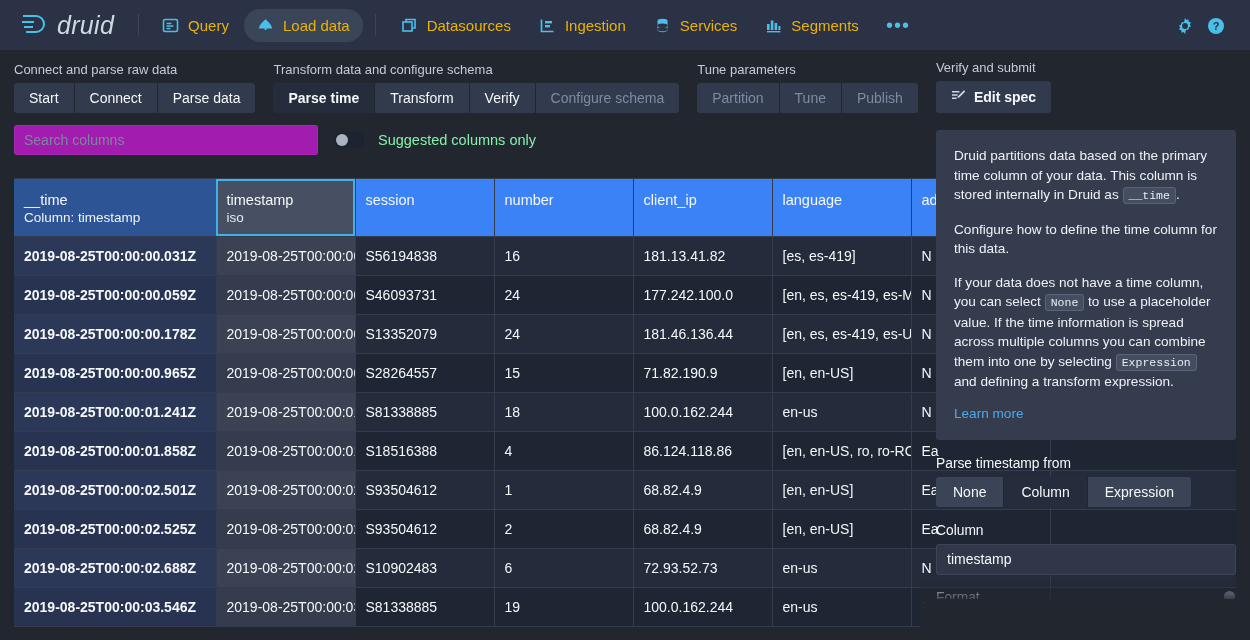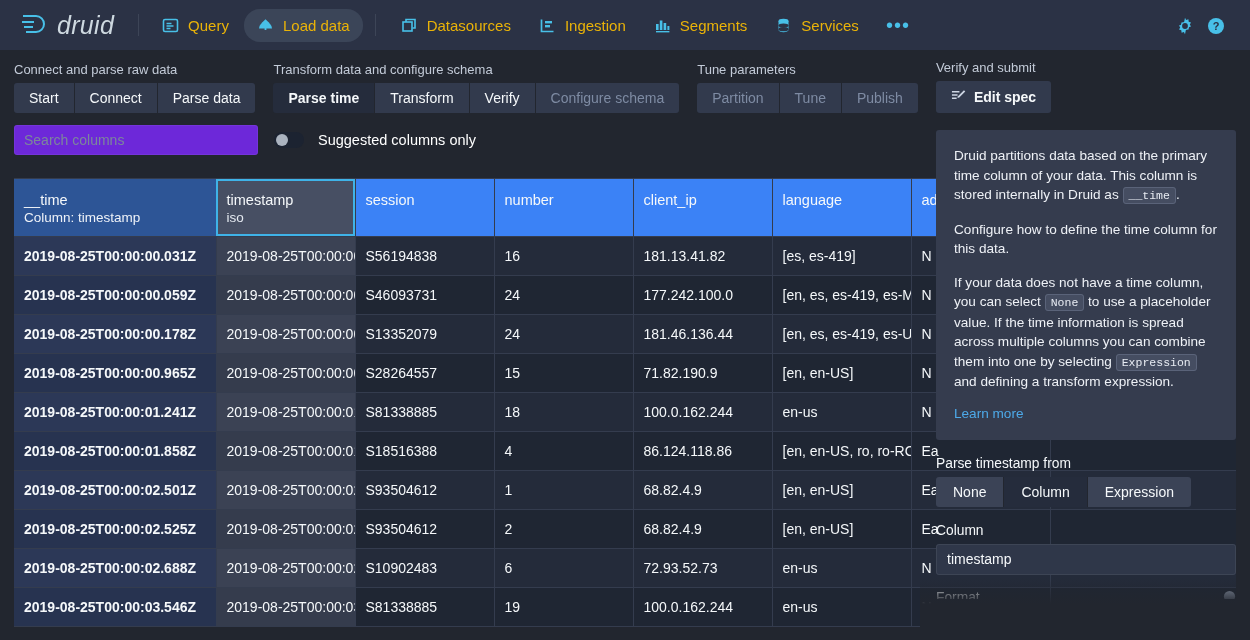--- a/index.html
+++ b/index.html
@@ -47,36 +47,36 @@
     white-space: nowrap;
   }
   .step-btn:last-child { border-right: none; }
   .step-btn.active { background: #252c3c; font-weight: bold; }
   .step-btn.disabled { color: #7e8ba3; cursor: default; }
   .step-btn.icon-btn { display: inline-flex; align-items: center; gap: 8px; font-weight: bold; }
 
   
   .controls { display: flex; align-items: center; padding: 12px 14px 8px 14px; gap: 16px; }
   .search-input {
-    width: 244px; height: 30px; background: #6d28d9;
+    width: 304px; height: 30px; background: #a21caf;
     border: none; border-radius: 3px; color: #f5f8fa;
     padding: 0 10px; font-size: 14px; font-family: "Liberation Sans", sans-serif;
     box-shadow: inset 0 0 0 1px rgba(255,255,255,.06);
   }
   .search-input::placeholder { color: #7c879b; }
   .toggle-wrap { display: flex; align-items: center; gap: 14px; cursor: pointer; }
   .toggle {
     width: 30px; height: 16px; border-radius: 9px; background: #1c2331;
     position: relative; flex: none;
   }
   .toggle .knob {
     position: absolute; left: 2px; top: 2px; width: 12px; height: 12px;
     border-radius: 50%; background: #abb3bf;
   }
-  .toggle-label { font-size: 14.5px; color: #ffffff; }
+  .toggle-label { font-size: 14.5px; color: #86efac; }
 
   
   .table-wrap {
     position: absolute; left: 14px; top: 178px;
     width: 1222px; height: 450px; overflow: hidden;
     border-top: 1px solid #343c4e;
   }
   table { border-collapse: collapse; table-layout: fixed; width: 1222px; }
   th, td {
     text-align: left; font-size: 14px; font-weight: normal;
@@ -212,40 +212,40 @@
               <rect x="6" y="4" width="7" height="2.4" fill="#48c0e8"></rect>
               <rect x="6" y="8" width="5" height="2.4" fill="#48c0e8"></rect>
             </svg>
         </span>
         <span>Ingestion</span>
       </div>
 
       <div class="nav-item">
         <span class="nav-icon">
           <svg viewBox="0 0 17 17" width="17" height="17">
+              <ellipse cx="8.5" cy="4" rx="5" ry="2.2" fill="#48c0e8"></ellipse>
+              <path d="M3.5 4v9c0 1.2 2.2 2.2 5 2.2s5-1 5-2.2V4" fill="#48c0e8"></path>
+              <ellipse cx="8.5" cy="8.6" rx="5" ry="2.1" fill="#2b3245"></ellipse>
+              <ellipse cx="8.5" cy="12.2" rx="5" ry="2.1" fill="#2b3245"></ellipse>
+            </svg>
+        </span>
+        <span>Services</span>
+      </div>
+
+      <div class="nav-item">
+        <span class="nav-icon">
+          <svg viewBox="0 0 17 17" width="17" height="17">
               <rect x="2" y="7" width="2.6" height="6" fill="#48c0e8"></rect>
               <rect x="5.8" y="3.5" width="2.6" height="9.5" fill="#48c0e8"></rect>
               <rect x="9.6" y="6" width="2.6" height="7" fill="#48c0e8"></rect>
               <rect x="13.4" y="9" width="2" height="4" fill="#48c0e8"></rect>
               <rect x="2" y="14" width="13.4" height="1.4" fill="#48c0e8"></rect>
             </svg>
         </span>
         <span>Segments</span>
-      </div>
-
-      <div class="nav-item">
-        <span class="nav-icon">
-          <svg viewBox="0 0 17 17" width="17" height="17">
-              <ellipse cx="8.5" cy="4" rx="5" ry="2.2" fill="#48c0e8"></ellipse>
-              <path d="M3.5 4v9c0 1.2 2.2 2.2 5 2.2s5-1 5-2.2V4" fill="#48c0e8"></path>
-              <ellipse cx="8.5" cy="8.6" rx="5" ry="2.1" fill="#2b3245"></ellipse>
-              <ellipse cx="8.5" cy="12.2" rx="5" ry="2.1" fill="#2b3245"></ellipse>
-            </svg>
-        </span>
-        <span>Services</span>
       </div>
 
       <div class="nav-more">•••</div>
     </div>
 
     <div class="nav-right">
       <span class="nav-icon">
         <svg viewBox="0 0 18 18" width="18" height="18">
             <path d="M9 5.8A3.2 3.2 0 1 0 9 12.2 3.2 3.2 0 1 0 9 5.8z" fill="none" stroke="#48c0e8" stroke-width="1.8"></path>
             <path d="M9 .8l1.1 2.1 2.3-.6.3 2.4 2.3.8-1.2 2 1.2 2-2.3.8-.3 2.4-2.3-.6L9 17.2l-1.1-2.1-2.3.6-.3-2.4-2.3-.8 1.2-2-1.2-2 2.3-.8.3-2.4 2.3.6z" fill="#48c0e8"></path>

